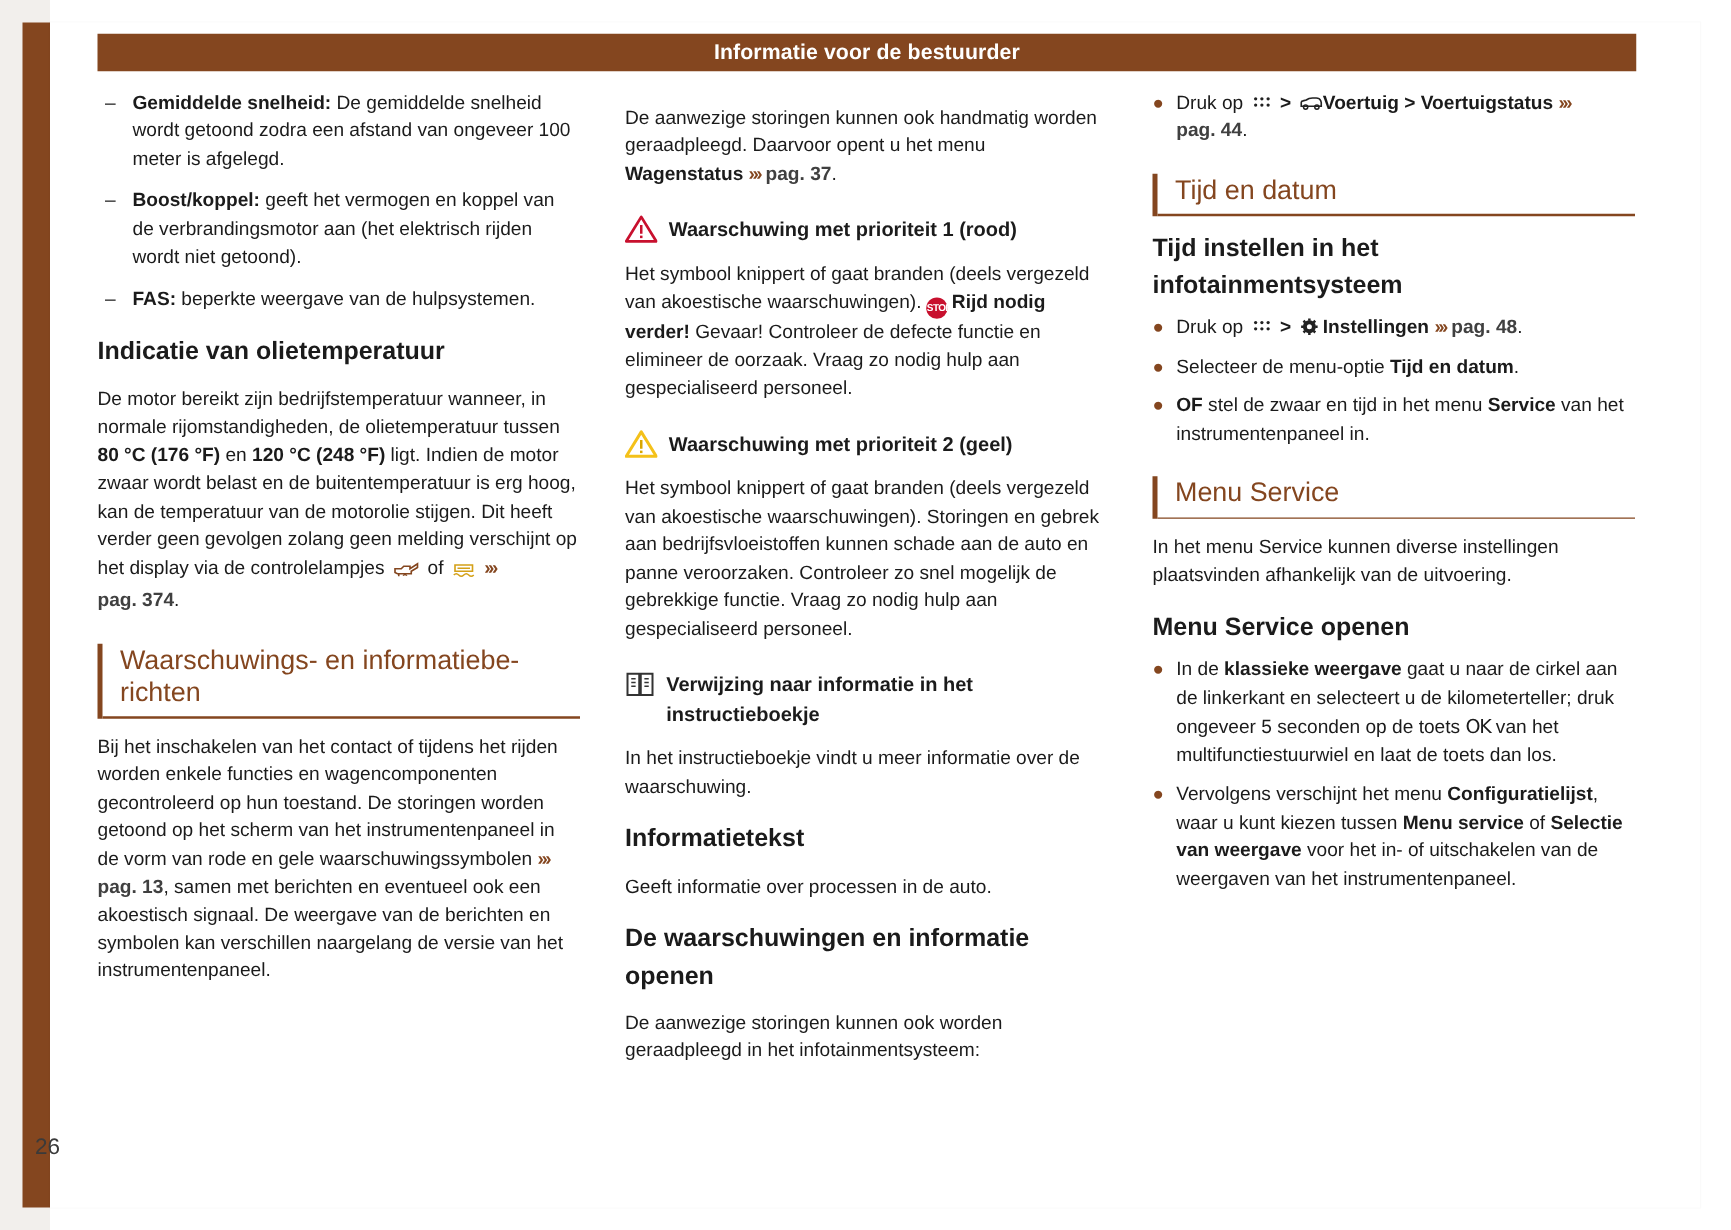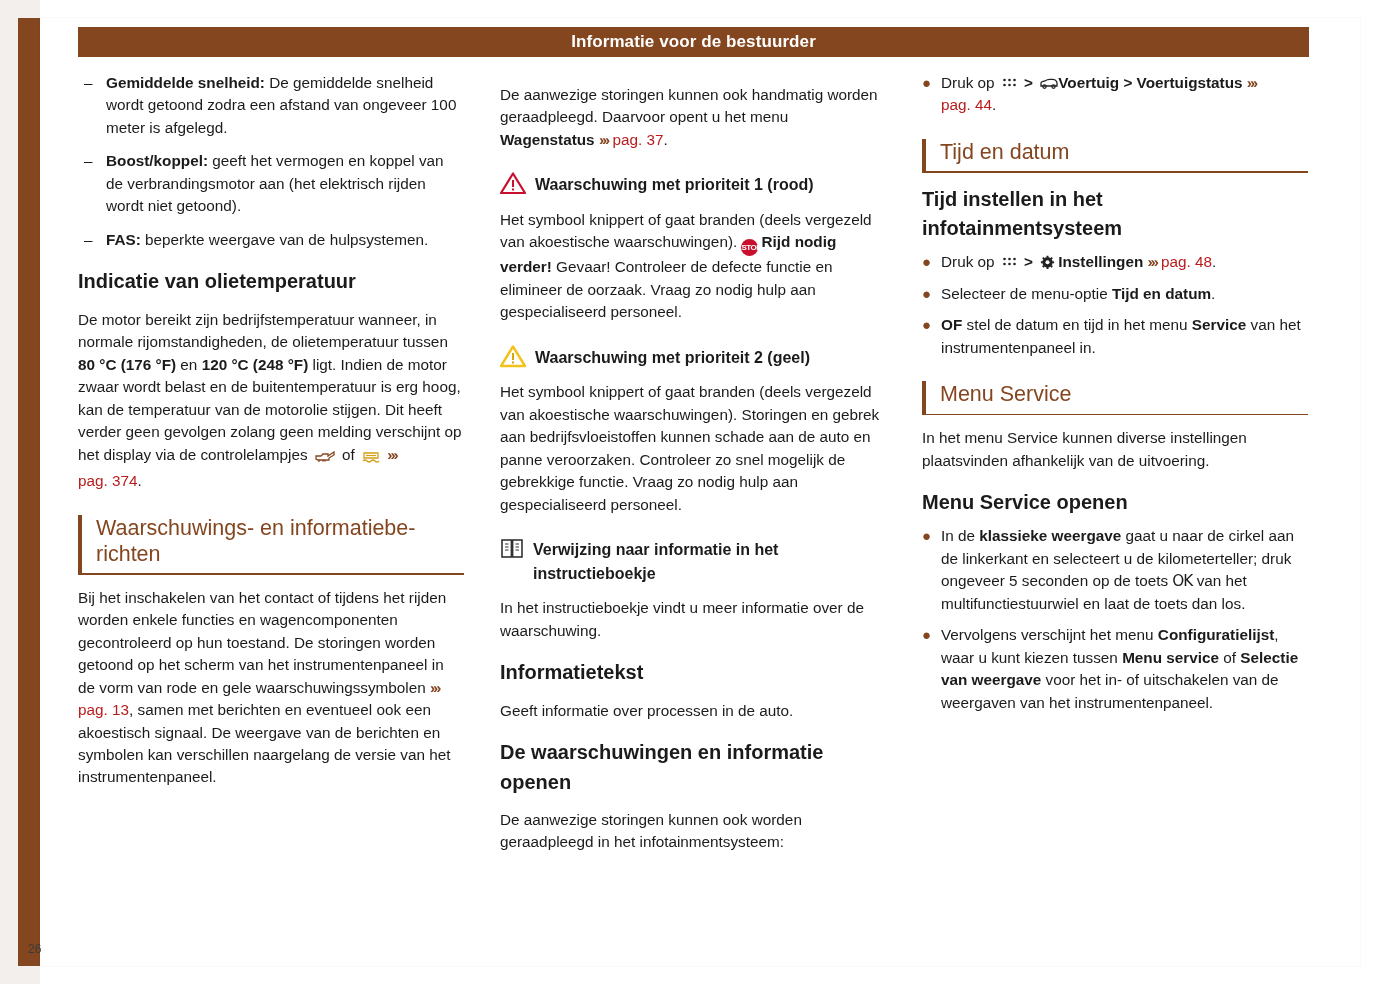--- a/index.html
+++ b/index.html
@@ -133,22 +133,22 @@
   }
   .section-head .rule {
     height: 1.5px;
     background: #84461f;
     margin-top: 6px;
     margin-left: -14px;
     width: calc(100% + 14px);
   }
 
   .xref {
-    color: #b91c1c;
-    font-weight: normal;
+    color: #404040;
+    font-weight: bold;
     white-space: nowrap;
   }
   .chev {
     color: #84461f;
     letter-spacing: -2px;
     font-weight: bold;
   }
 
   
   .warn-head {
@@ -192,22 +192,22 @@
     letter-spacing: -0.5px;
   }
   .ok-key {
     font-family: "DejaVu Sans", sans-serif;
     font-weight: normal;
     letter-spacing: -1px;
   }
   .pagenum {
     position: absolute;
     left: 28px;
-    bottom: 28px;
-    font-size: 12px;
+    bottom: 56px;
+    font-size: 18px;
     color: #3a3a3a;
   }
   .menu-ico {
     display: inline-block;
     width: 17px; height: 15px;
     vertical-align: -3px;
     margin: 0 2px;
   }
 </style>
 </head>
@@ -361,21 +361,21 @@
               </svg></span><b>Instellingen</b> <span class="chev">›››</span> <span class="xref">pag. 48</span><span>.</span></span>
       </div>
 
       <div class="bullet-item">
         <span class="bullet">●</span>
         <span class="bullet-text"><span>Selecteer de menu-optie </span><b>Tijd en datum</b><span>.</span></span>
       </div>
 
       <div class="bullet-item">
         <span class="bullet">●</span>
-        <span class="bullet-text"><b>OF</b><span> stel de datum en tijd in het menu </span><b>Service</b><span> van het instrumentenpaneel in.</span></span>
+        <span class="bullet-text"><b>OF</b><span> stel de zwaar en tijd in het menu </span><b>Service</b><span> van het instrumentenpaneel in.</span></span>
       </div>
 
       <div class="section-head">
         <div class="title">Menu Service</div>
         <div class="rule"></div>
       </div>
 
       <p>In het menu Service kunnen diverse instellingen plaatsvinden afhankelijk van de uitvoering.</p>
 
       <h3 class="sub">Menu Service openen</h3>

